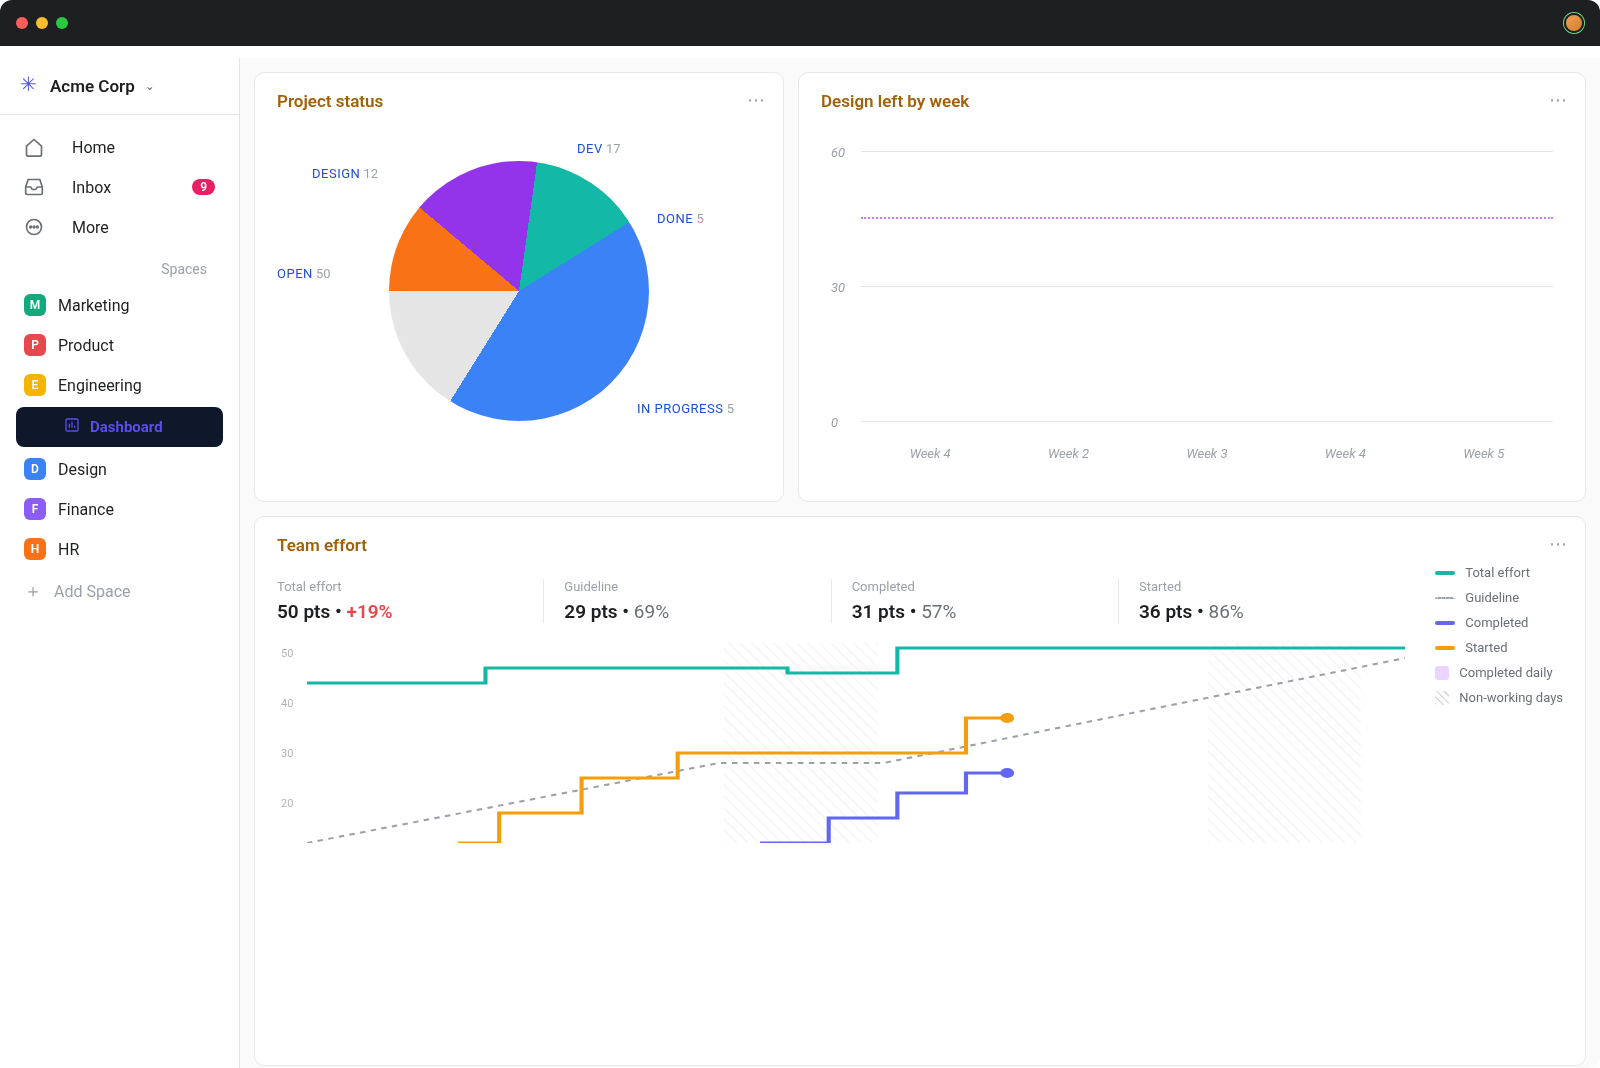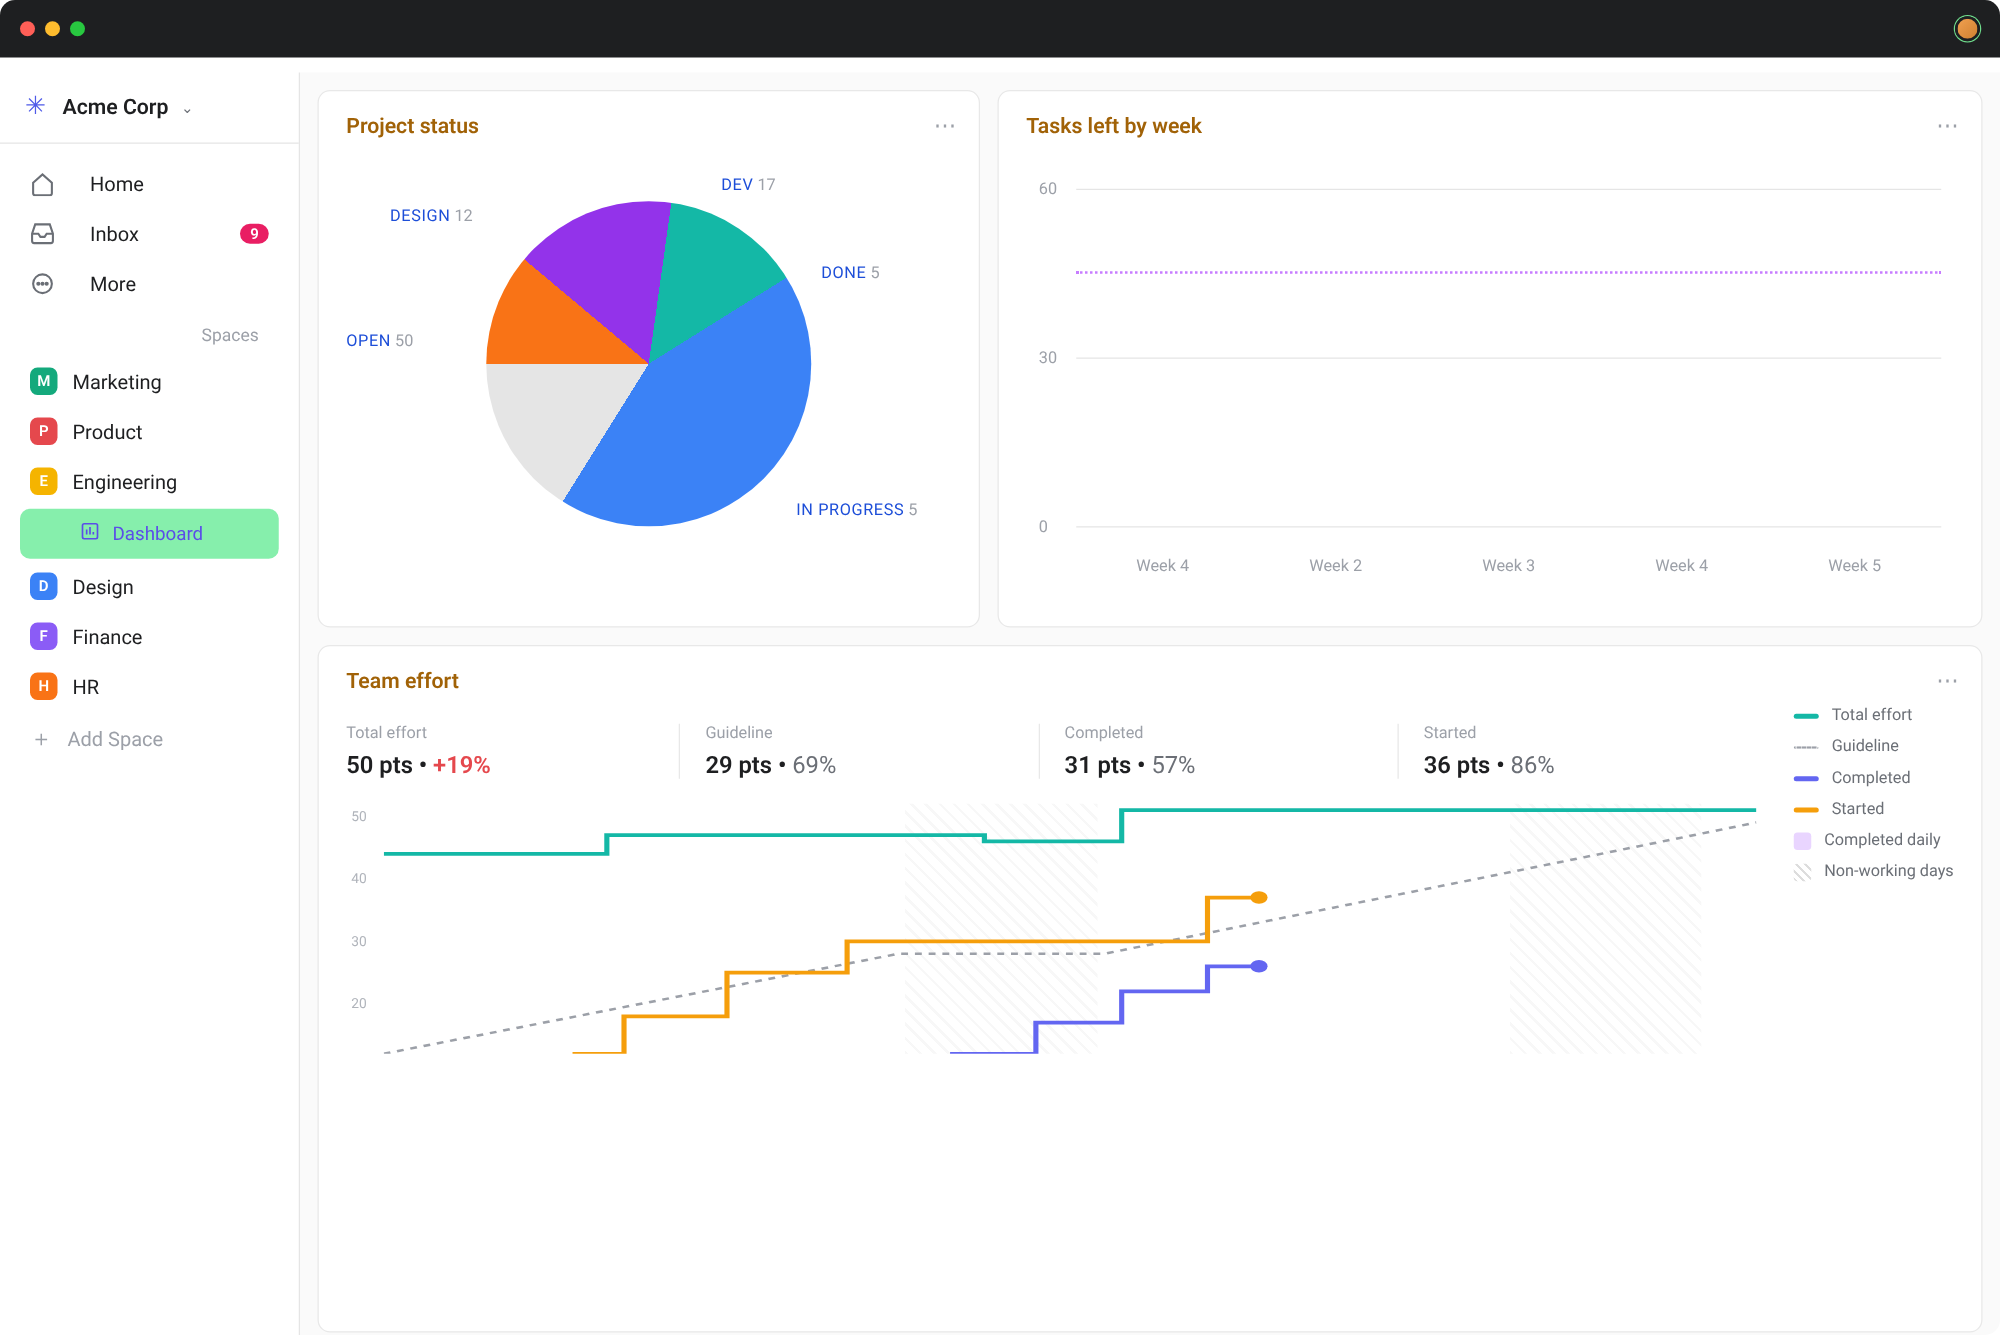--- a/index.html
+++ b/index.html
@@ -24,37 +24,37 @@
 
 .nav { padding: 12px 10px; }
 .nav-item { display: flex; align-items: center; gap: 28px; padding: 10px 14px; border-radius: 8px; cursor: pointer; font-size: 16px; color: #1e1f21; position: relative; }
 .nav-icon { width: 20px; height: 20px; display: flex; align-items: center; justify-content: center; color: #6b6f76; }
 .badge { background: #e91e63; color: #fff; font-size: 12px; font-weight: 600; border-radius: 10px; padding: 1px 8px; margin-left: auto; }
 
 .section-label { font-size: 14px; color: #9ca0a8; padding: 14px 22px 8px; text-align: right; }
 .space-item { display: flex; align-items: center; gap: 12px; padding: 9px 14px; border-radius: 8px; cursor: pointer; font-size: 16px; color: #1e1f21; }
 .space-icon { width: 22px; height: 22px; border-radius: 6px; display: flex; align-items: center; justify-content: center; color: #fff; font-size: 12px; font-weight: 600; }
 .sub-item { display: flex; align-items: center; gap: 10px; padding: 10px 14px 10px 48px; border-radius: 8px; cursor: pointer; font-size: 15px; margin: 2px 6px; }
-.sub-item.active { background: #86efac; color: #5b4ee8; font-weight: 400; }
+.sub-item.active { background: #0f172a; color: #5b4ee8; font-weight: 700; }
 .add-space { display: flex; align-items: center; gap: 12px; padding: 10px 14px; color: #9ca0a8; cursor: pointer; font-size: 16px; }
 
 .main { flex: 1; background: #fafafa; padding: 14px; display: flex; flex-direction: column; gap: 14px; overflow: hidden; }
 .row { display: flex; gap: 14px; }
 .card { background: #fff; border: 1px solid #e8e8e8; border-radius: 10px; padding: 18px 22px; position: relative; }
 .card-title { font-size: 17px; font-weight: 600; color: #a16207; margin-bottom: 10px; }
 .card-menu { position: absolute; top: 16px; right: 18px; color: #9ca0a8; cursor: pointer; font-size: 18px; }
 
 .pie-card { flex: 0 0 530px; height: 430px; }
 .pie-wrap { display: flex; align-items: center; justify-content: center; height: 340px; position: relative; }
 .pie { width: 260px; height: 260px; border-radius: 50%; }
 .pie-label { position: absolute; font-size: 13px; color: #9ca0a8; white-space: nowrap; }
 .pie-label b { color: #1d4ed8; font-weight: 400; letter-spacing: 0.5px; }
 
 .bar-card { flex: 1; height: 430px; }
-.bar-chart { height: 340px; position: relative; padding-left: 40px; }
+.bar-chart { height: 340px; position: relative; padding-left: 40px; font-style: italic; }
 .bar-grid { position: absolute; left: 40px; right: 10px; top: 0; bottom: 40px; }
 .grid-line { position: absolute; left: 0; right: 0; border-top: 1px solid #e5e5e5; }
 .grid-line.dashed { border-top: 2px dotted #c77dff; }
 .y-label { position: absolute; left: -30px; font-size: 13px; color: #9ca0a8; transform: translateY(-50%); }
 .bars { position: absolute; left: 0; right: 0; bottom: 0; height: 100%; display: flex; justify-content: space-around; align-items: flex-end; }
 .bar-group { display: flex; gap: 6px; align-items: flex-end; }
 .bar { width: 22px; border-radius: 2px 2px 0 0; }
 .bar.light { background: #e5e5e5; }
 .bar.mid { background: #d4a5ff; }
 .bar.dark { background: #a855f7; }
@@ -189,21 +189,21 @@
                  #f97316 320deg 360deg);"></div>
           <div class="pie-label" style="top:20px; left:300px;"><b>DEV</b> <span>17</span></div>
           <div class="pie-label" style="top:90px; left:380px;"><b>DONE</b> <span>5</span></div>
           <div class="pie-label" style="top:280px; left:360px;"><b>IN PROGRESS</b> <span>5</span></div>
           <div class="pie-label" style="top:145px; left:0px;"><b>OPEN</b> <span>50</span></div>
           <div class="pie-label" style="top:45px; left:35px;"><b>DESIGN</b> <span>12</span></div>
         </div>
       </div>
 
       <div class="card bar-card">
-        <div class="card-title">Tasks left by week</div>
+        <div class="card-title">Design left by week</div>
         <div class="card-menu">⋯</div>
         <div class="bar-chart">
           <div class="bar-grid">
             <div class="grid-line" style="top:10%">
                 <span class="y-label">60</span>
               </div>
             <div class="grid-line dashed" style="top:32%"></div>
             <div class="grid-line" style="top:55%">
                 <span class="y-label">30</span>
               </div>

